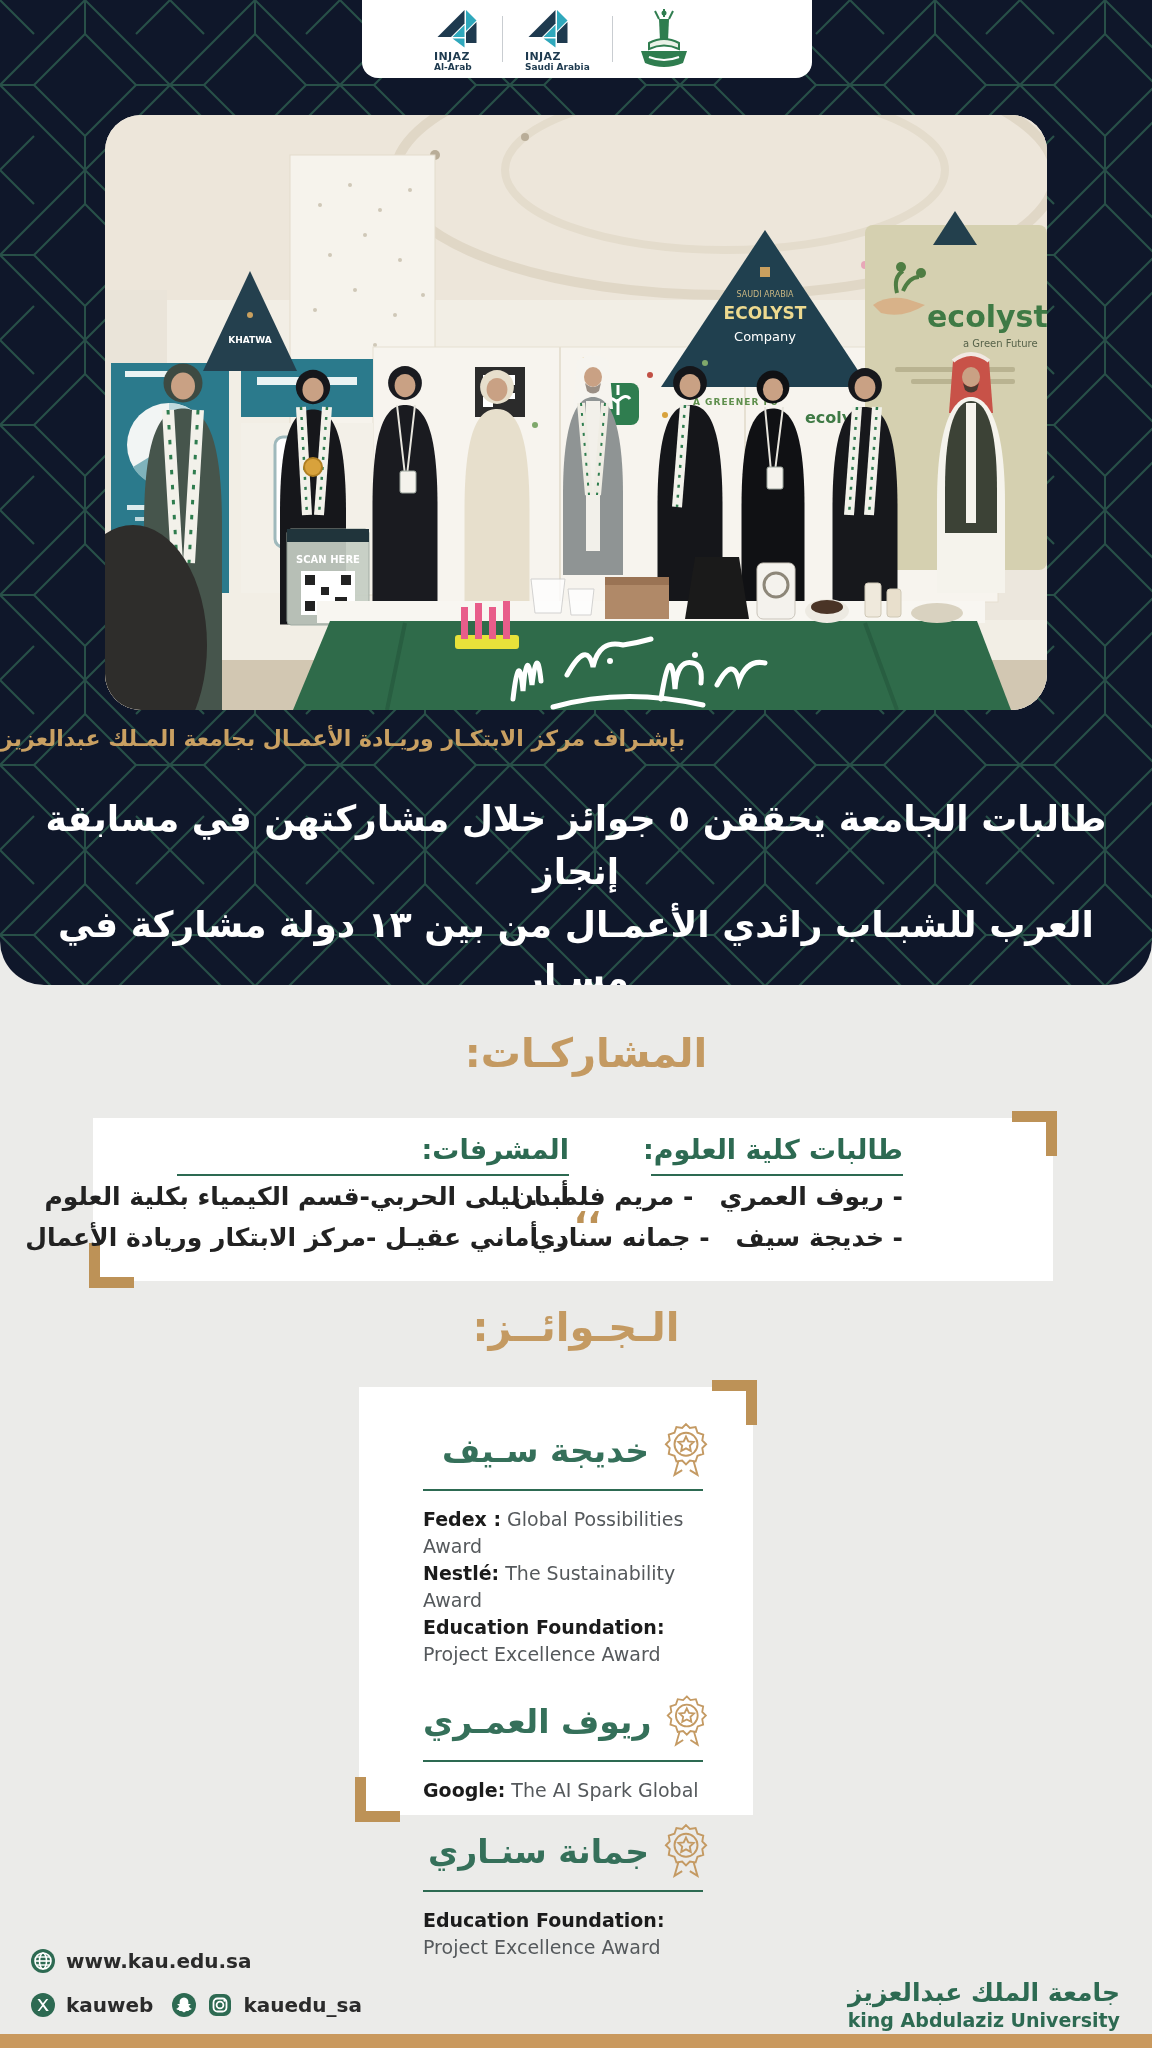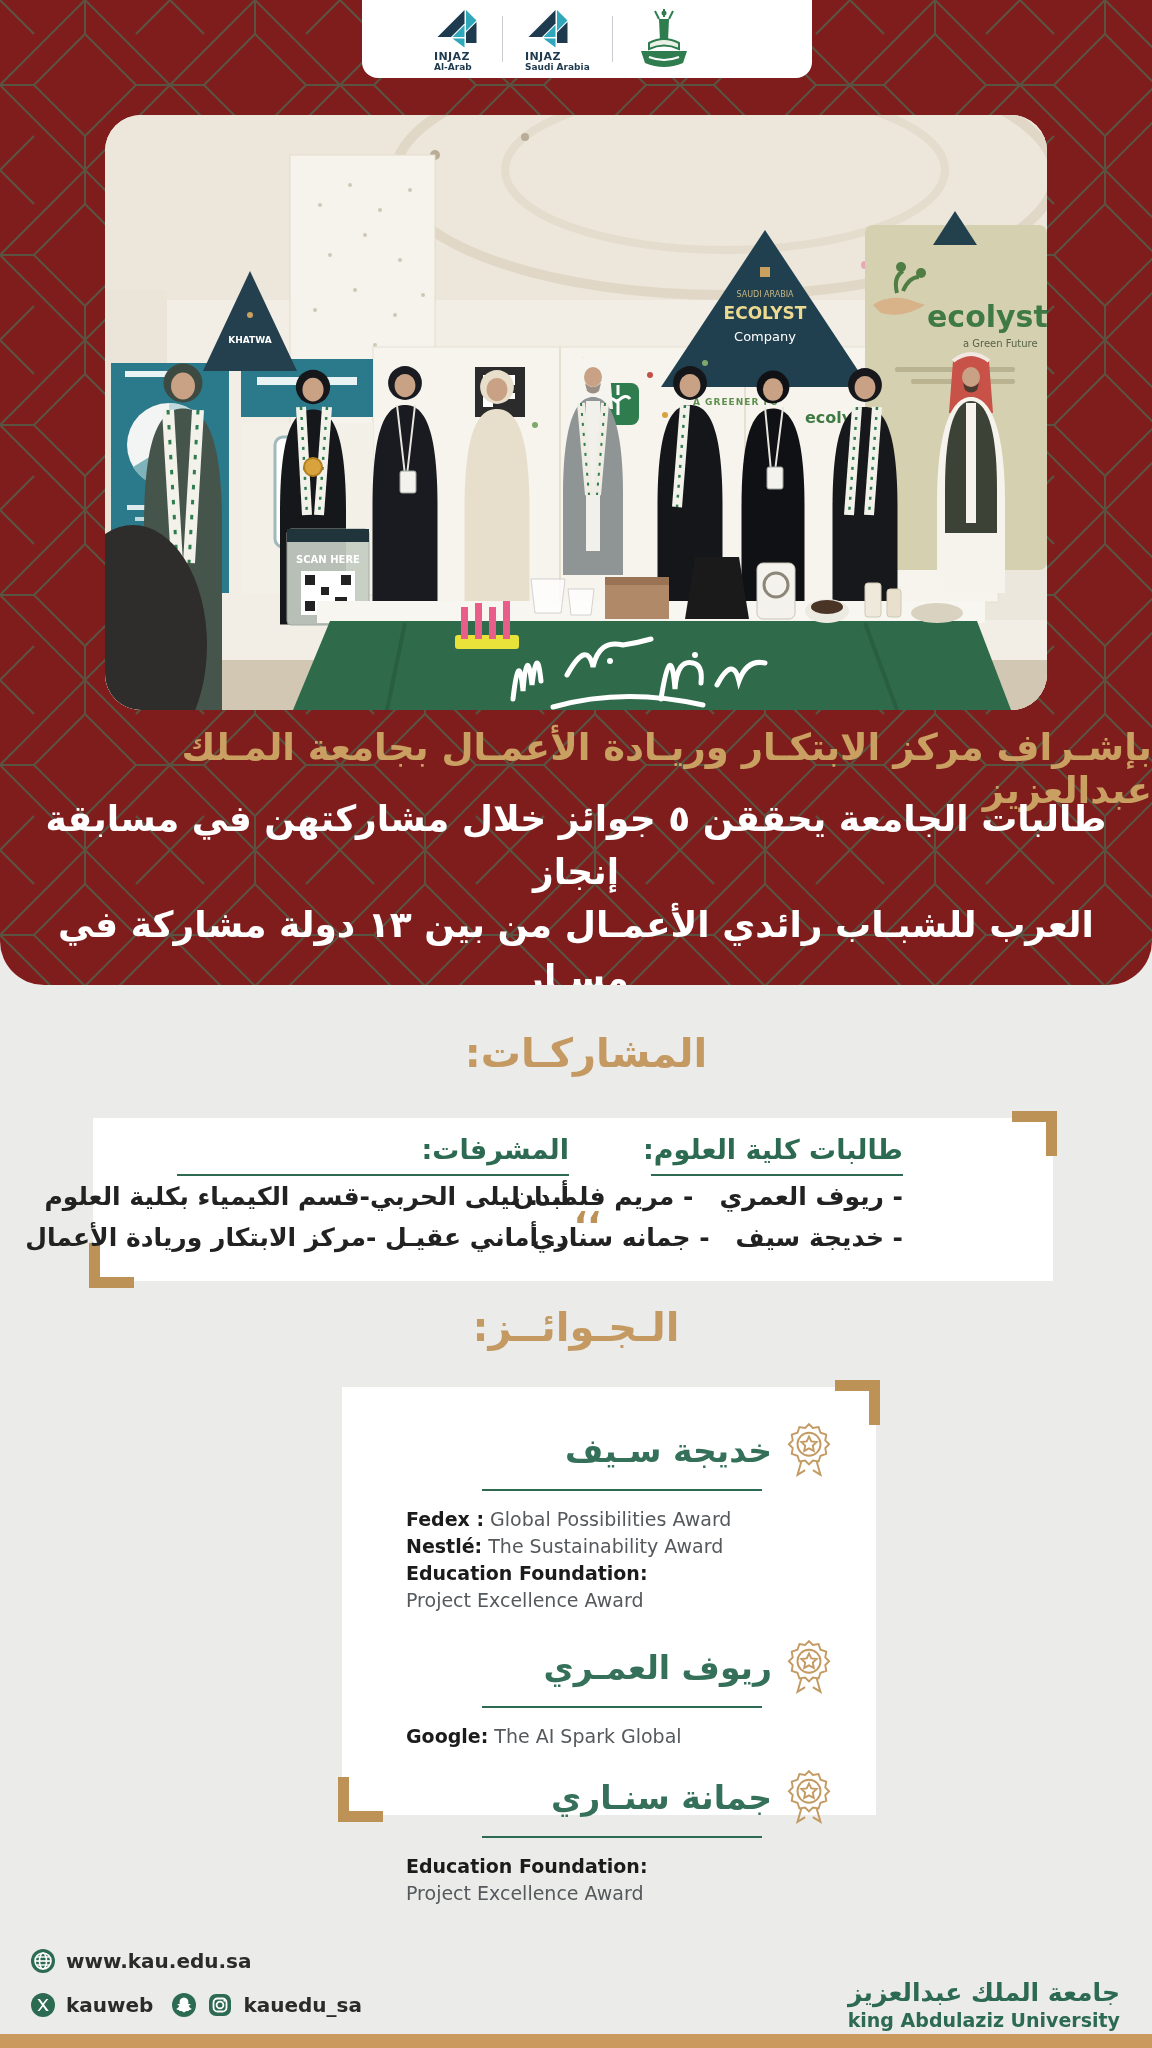--- a/index.html
+++ b/index.html
@@ -1,34 +1,34 @@
 <!DOCTYPE html>
 <html lang="ar"><head>
 <meta charset="utf-8">
 <style>
   html,body{margin:0;padding:0;}
   body{font-family:"DejaVu Sans", sans-serif; background:#d7d7d5;}
   .canvas{position:relative;width:1152px;height:2048px;margin:0 auto;background:#EBEBE9;overflow:hidden;}
 
   
-  .hero{position:absolute;left:0;top:0;width:1152px;height:985px;background:#7f1d1d;border-radius:0 0 44px 44px;overflow:hidden;}
+  .hero{position:absolute;left:0;top:0;width:1152px;height:985px;background:#0f172a;border-radius:0 0 44px 44px;overflow:hidden;}
   .hero-pattern{position:absolute;inset:0;}
   .logo-card{position:absolute;left:362px;top:0;width:450px;height:78px;background:#ffffff;border-radius:0 0 16px 16px;
     display:flex;align-items:center;gap:22px;padding-left:72px;box-sizing:border-box;}
   .brand{display:flex;flex-direction:column;align-items:flex-start;line-height:1;}
   .brand svg{display:block;}
   .brand-name{font-size:11px;font-weight:bold;color:#1E3A4F;margin-top:2px;letter-spacing:.4px;}
   .brand-region{font-size:9px;font-weight:bold;color:#1E3A4F;margin-top:1px;}
   .vdiv{width:1px;height:46px;background:#C9CDD1;}
 
   .photo-frame{position:absolute;left:105px;top:115px;width:942px;height:595px;border-radius:36px;overflow:hidden;background:#EFE9DF;}
   .photo-frame svg{display:block;}
 
-  .hero-goldline{position:absolute;left:0;top:726px;width:1152px;text-align:right;direction:rtl;
-    color:#C9A062;font-size:37px;font-weight:bold;}
+  .hero-goldline{position:absolute;left:0;top:726px;width:1152px;text-align:left;direction:rtl;
+    color:#C9A062;font-size:22px;font-weight:bold;}
   .hero-para{position:absolute;left:0;top:792px;width:1152px;text-align:center;direction:rtl;
     color:#FFFFFF;font-size:36px;font-weight:bold;line-height:53px;}
 
   
   .section-heading{position:absolute;left:0;width:1152px;text-align:center;direction:rtl;
     color:#C49A62;font-size:40px;font-weight:bold;}
   .h-participants{top:1030px;padding-left:10px;}
   .h-awards{top:1304px;}
 
   .card{position:absolute;background:#ffffff;}
@@ -42,21 +42,21 @@
   .uline{height:2px;background:#2D6A52;margin-top:9px;}
   .students-col{right:150px;top:16px;}
   .students-col .uline{width:252px;}
   .supervisors-col{right:484px;top:16px;}
   .supervisors-col .uline{width:392px;}
   .p-row{font-size:25px;font-weight:bold;color:#222222;line-height:41px;white-space:nowrap;}
   .students-col .p-row:first-of-type{margin-top:12px;}
   .supervisors-col .p-row:first-of-type{margin-top:12px;}
   .quote-mark{position:absolute;right:452px;top:72px;color:#BD9257;font-size:36px;font-weight:bold;direction:rtl;}
 
-  .awards-card{left:342px;top:1387px;width:534px;height:428px;}
+  .awards-card{left:359px;top:1387px;width:394px;height:428px;}
   .entry{position:relative;padding:0 44px 0 64px;}
   .name-row{display:flex;direction:rtl;align-items:center;gap:14px;}
   .award-name{font-size:33px;font-weight:bold;color:#35705A;white-space:nowrap;}
   .award-uline{height:2px;background:#2D6A52;width:280px;margin:10px 70px 0 auto;}
   .award-lines{direction:ltr;text-align:left;margin-top:15px;font-size:19px;line-height:27px;}
   .al-label{font-weight:bold;color:#1B1B1B;}
   .al-text{color:#55595C;}
   .e1{padding-top:34px;}
   .e2{margin-top:24px;}
   .e3{margin-top:18px;}

